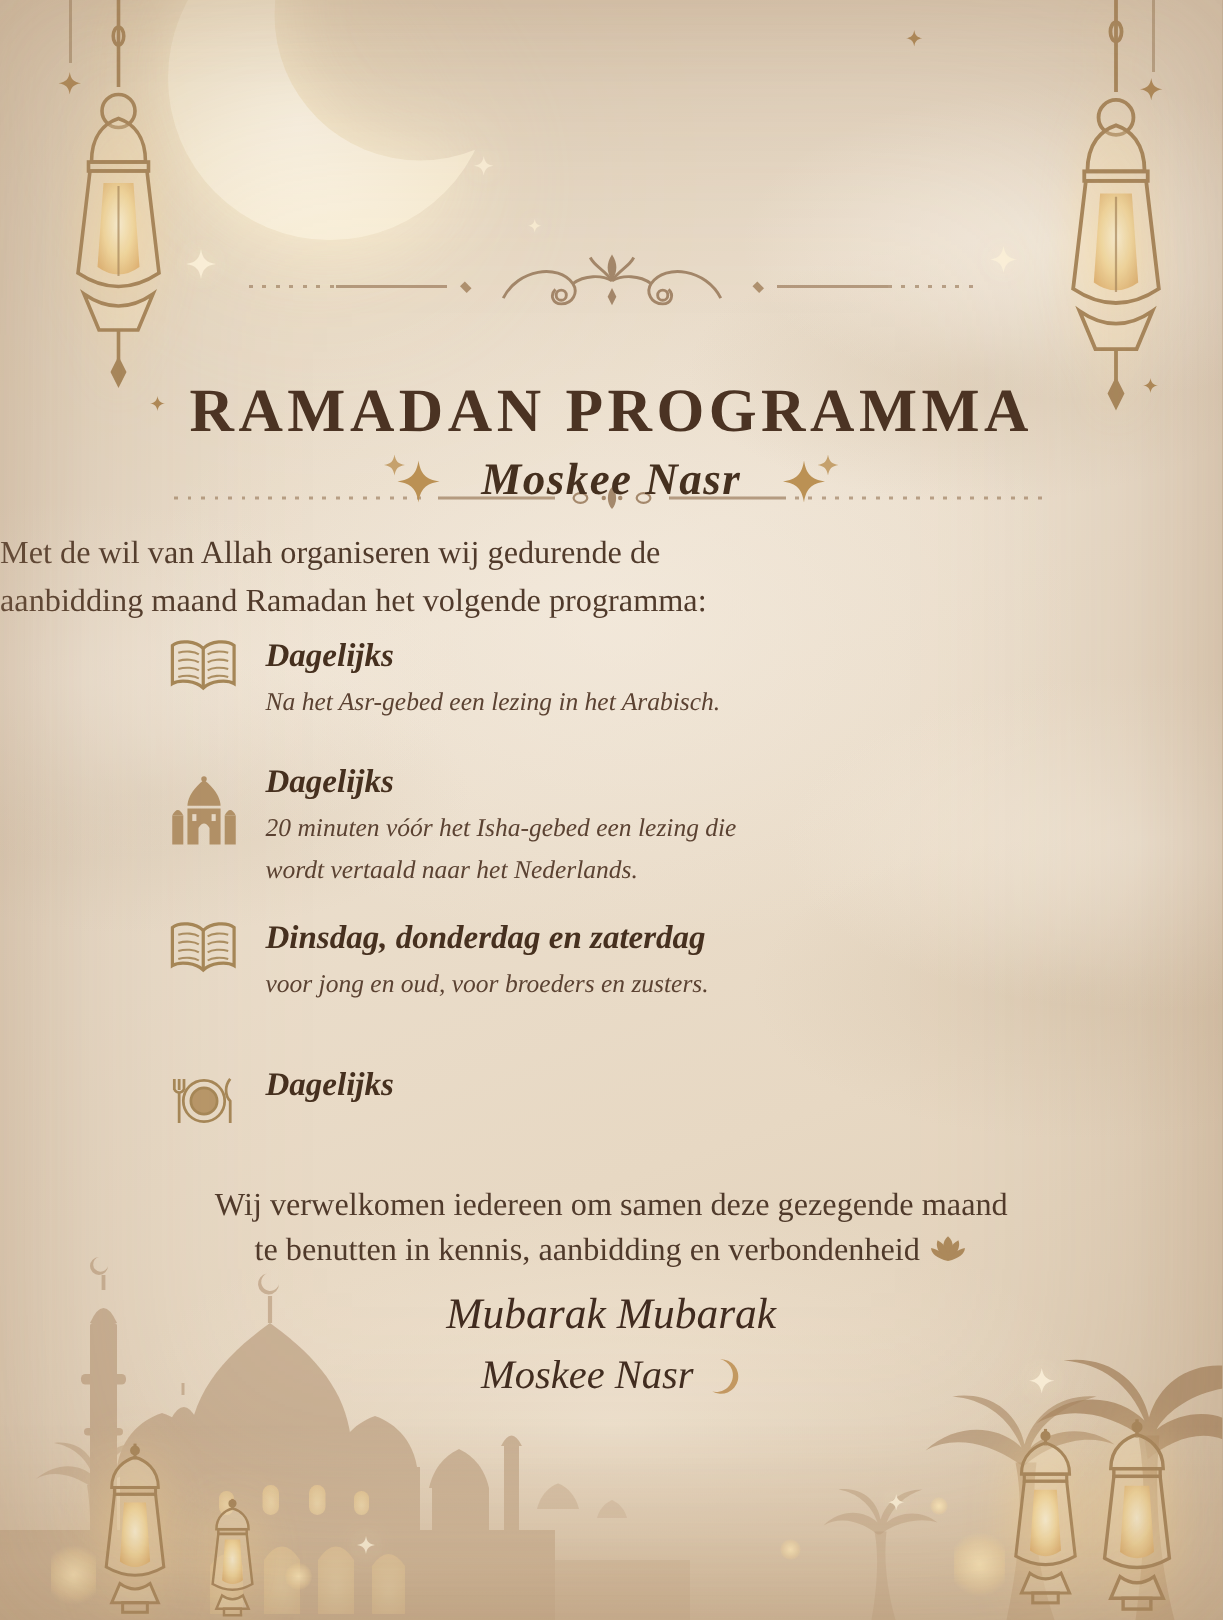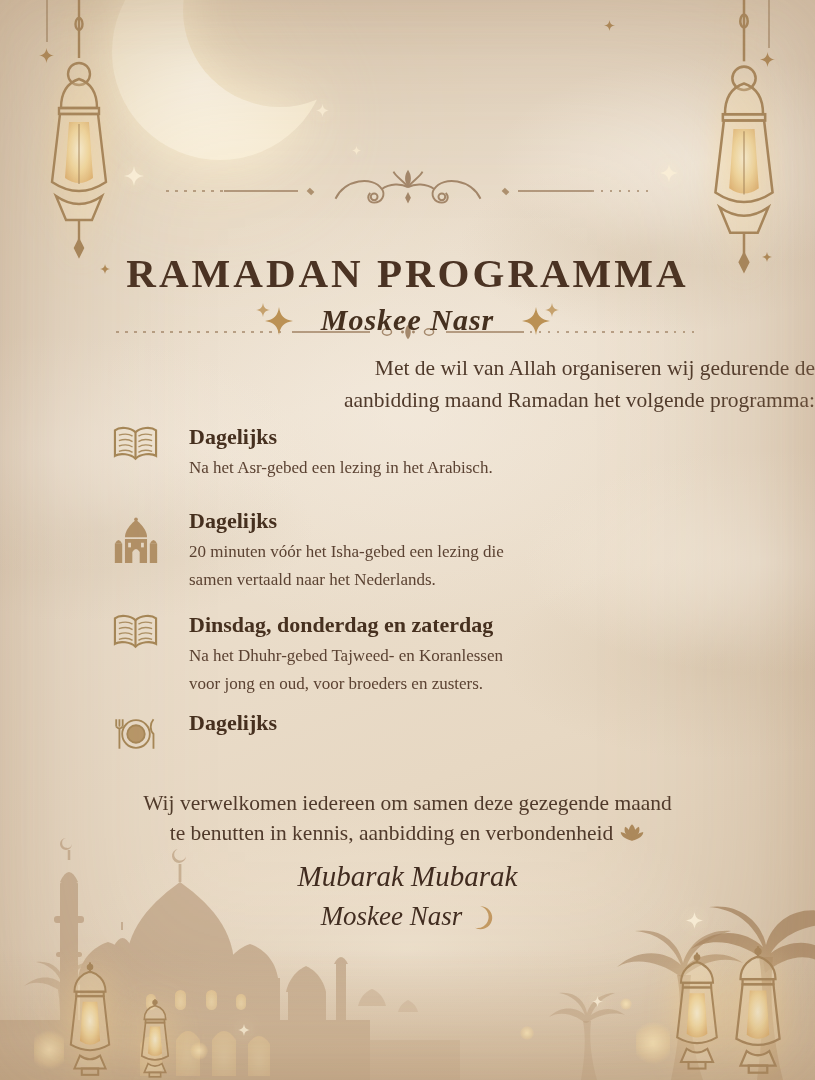--- a/index.html
+++ b/index.html
@@ -19,23 +19,23 @@
       linear-gradient(160deg,#e0d0ba 0%,#ece0cf 38%,#e7d8c3 68%,#dccab1 100%);
   }
   .vignette{position:absolute;inset:0;pointer-events:none;z-index:9;
     box-shadow:inset 0 0 180px 30px rgba(160,128,95,.33), inset 0 0 60px 5px rgba(170,140,108,.18);}
   
   .title{position:absolute;top:222px;left:0;width:100%;text-align:center;z-index:5;
     font-size:41px;font-weight:600;letter-spacing:3px;color:#4b3323;}
   .subtitle-row{position:absolute;top:278px;left:0;width:100%;display:flex;align-items:center;
     justify-content:center;gap:26px;z-index:5;}
   .subtitle{font-size:30px;font-style:italic;color:#45301f;letter-spacing:1px;}
-  .intro{position:absolute;top:352px;left:0;width:100%;text-align:right;z-index:5;
+  .intro{position:absolute;top:352px;left:0;width:100%;text-align:left;z-index:5;
     font-size:21.5px;line-height:32px;color:#503a2b;}
-  .schedule-item{position:absolute;left:112px;display:flex;gap:30px;z-index:5;}
+  .schedule-item{position:absolute;left:112px;display:flex;gap:18px;z-index:5;font-style:italic;}
   .item-icon{width:47px;flex:0 0 47px;display:flex;justify-content:center;}
   .item-heading{font-size:22px;font-weight:bold;color:#46301f;margin-bottom:4px;}
   .item-line{font-size:17px;line-height:28px;color:#5b4232;}
   .closing{position:absolute;top:788px;left:0;width:100%;text-align:center;z-index:5;
     font-size:21.5px;line-height:30px;color:#503a2b;}
   .closing .hands{vertical-align:-3px;margin-left:6px;}
   .footer-greeting{position:absolute;top:860px;left:0;width:100%;text-align:center;z-index:6;
     font-size:29px;font-style:italic;color:#412c20;}
   .footer-org{position:absolute;top:901px;left:0;width:100%;text-align:center;z-index:6;
     font-size:27px;font-style:italic;color:#412c20;}
@@ -284,21 +284,21 @@
           <path d="M40 30 Q44 22 48 30 Z"></path>
             <rect x="40" y="30" width="8" height="21"></rect>
           <rect x="16.5" y="29" width="3" height="5" fill="#e8dac7"></rect>
           <rect x="30.5" y="29" width="3" height="5" fill="#e8dac7"></rect>
         </g>
       </svg>
     </span>
     <div>
       <div class="item-heading">Dagelijks</div>
       <div class="item-line">20 minuten vóór het Isha-gebed een lezing die</div>
-      <div class="item-line">samen vertaald naar het Nederlands.</div>
+      <div class="item-line">wordt vertaald naar het Nederlands.</div>
     </div>
   </div>
 
   <div class="schedule-item" style="top:612px;">
     <span class="item-icon">
       <svg width="47" height="42" viewBox="0 0 48 42">
         <g stroke="#a68757" stroke-width="2.2" fill="rgba(240,228,205,.25)">
           <path d="M24 8 C19 3 8 2 3 6 L3 32 C8 29 19 30 24 35 C29 30 40 29 45 32 L45 6 C40 2 29 3 24 8 Z"></path>
           <line x1="24" y1="8" x2="24" y2="35"></line>
         </g>
@@ -309,21 +309,20 @@
             <path d="M7 27.5 C12 26 18 26.5 21 28.5"></path>
           <path d="M41 11 C36 9.5 30 10 27 12"></path>
             <path d="M41 16.5 C36 15 30 15.5 27 17.5"></path>
           <path d="M41 22 C36 20.5 30 21 27 23"></path>
             <path d="M41 27.5 C36 26 30 26.5 27 28.5"></path>
         </g>
       </svg>
     </span>
     <div>
       <div class="item-heading">Dinsdag, donderdag en zaterdag</div>
-      <div class="item-line">Na het Dhuhr-gebed Tajweed- en Koranlessen</div>
       <div class="item-line">voor jong en oud, voor broeders en zusters.</div>
     </div>
   </div>
 
   <div class="schedule-item" style="top:710px;">
     <span class="item-icon" style="padding-top:2px;">
       <svg width="46" height="44" viewBox="0 0 50 46">
         <g stroke="#a68757" stroke-width="2" fill="none">
           <line x1="3.5" y1="7" x2="3.5" y2="15"></line>
             <line x1="7" y1="7" x2="7" y2="15"></line>

